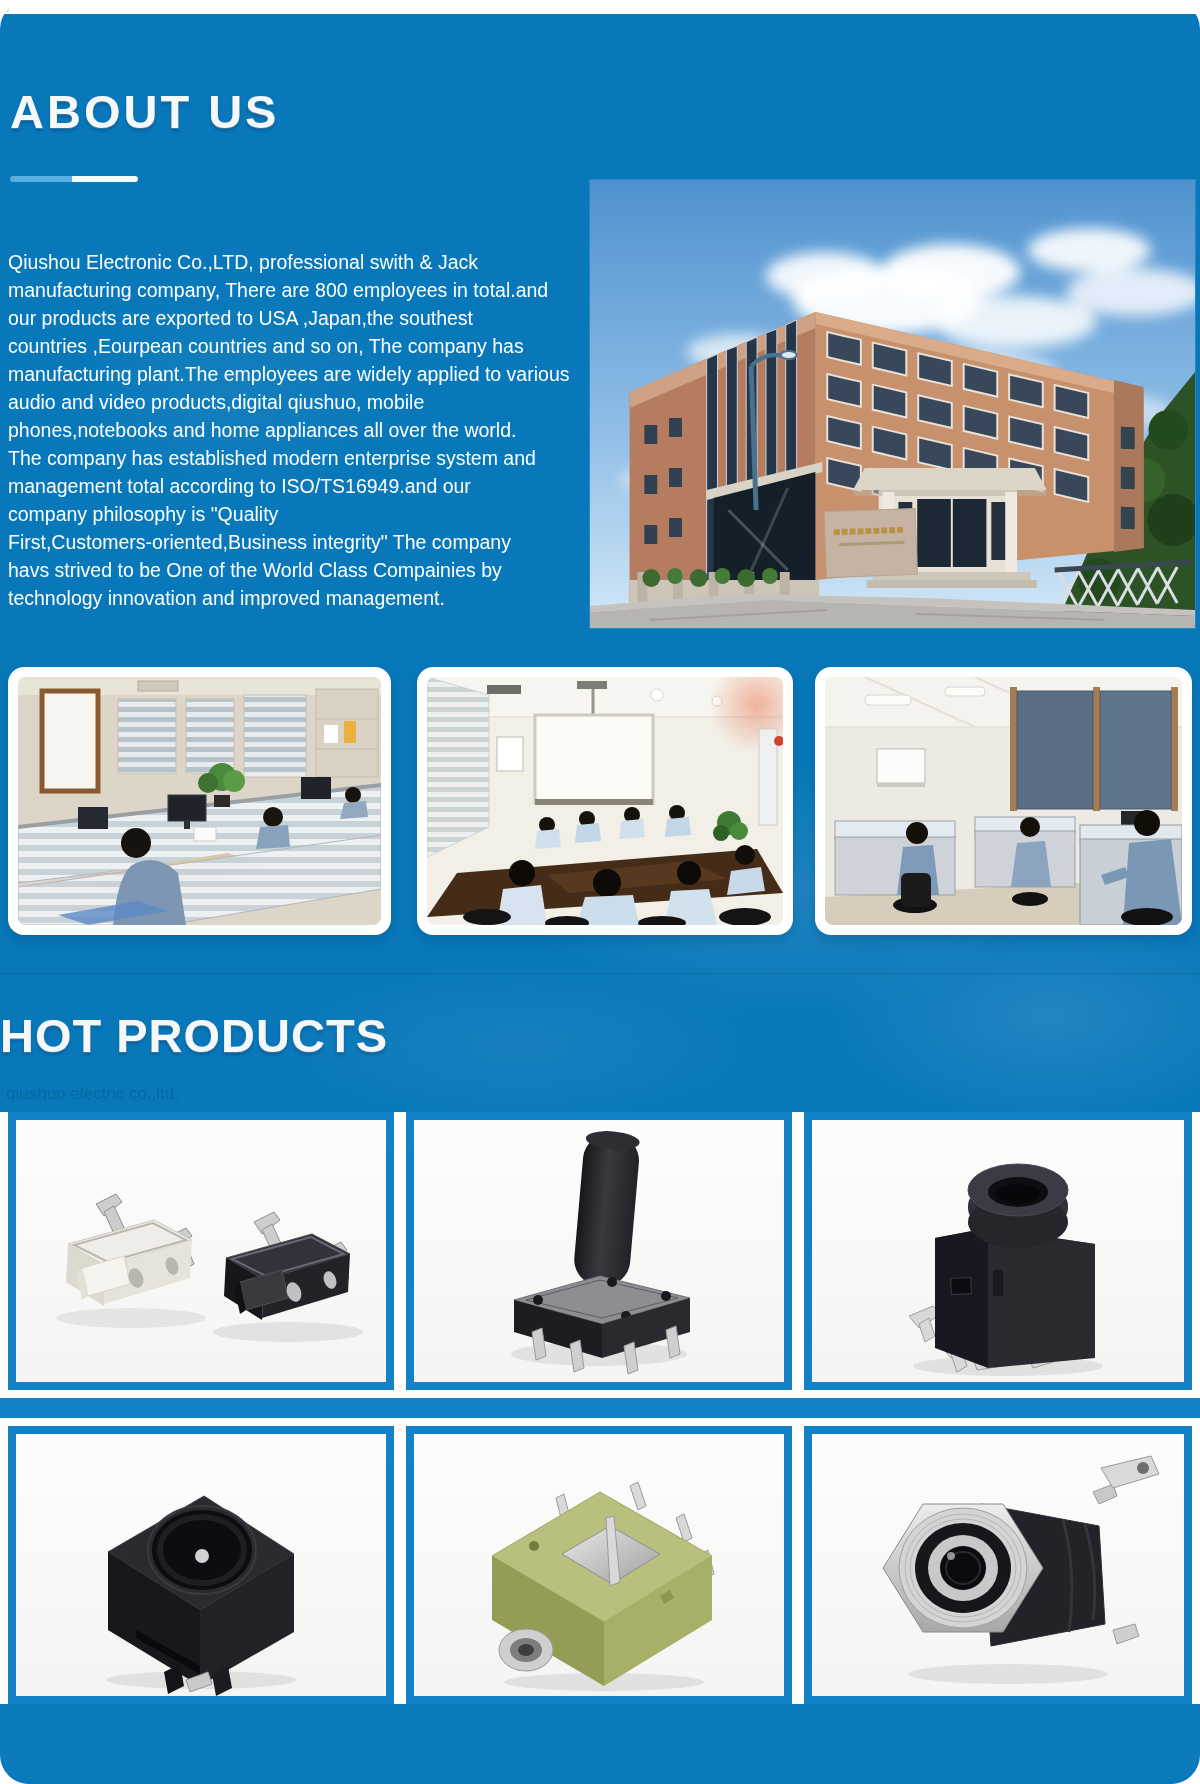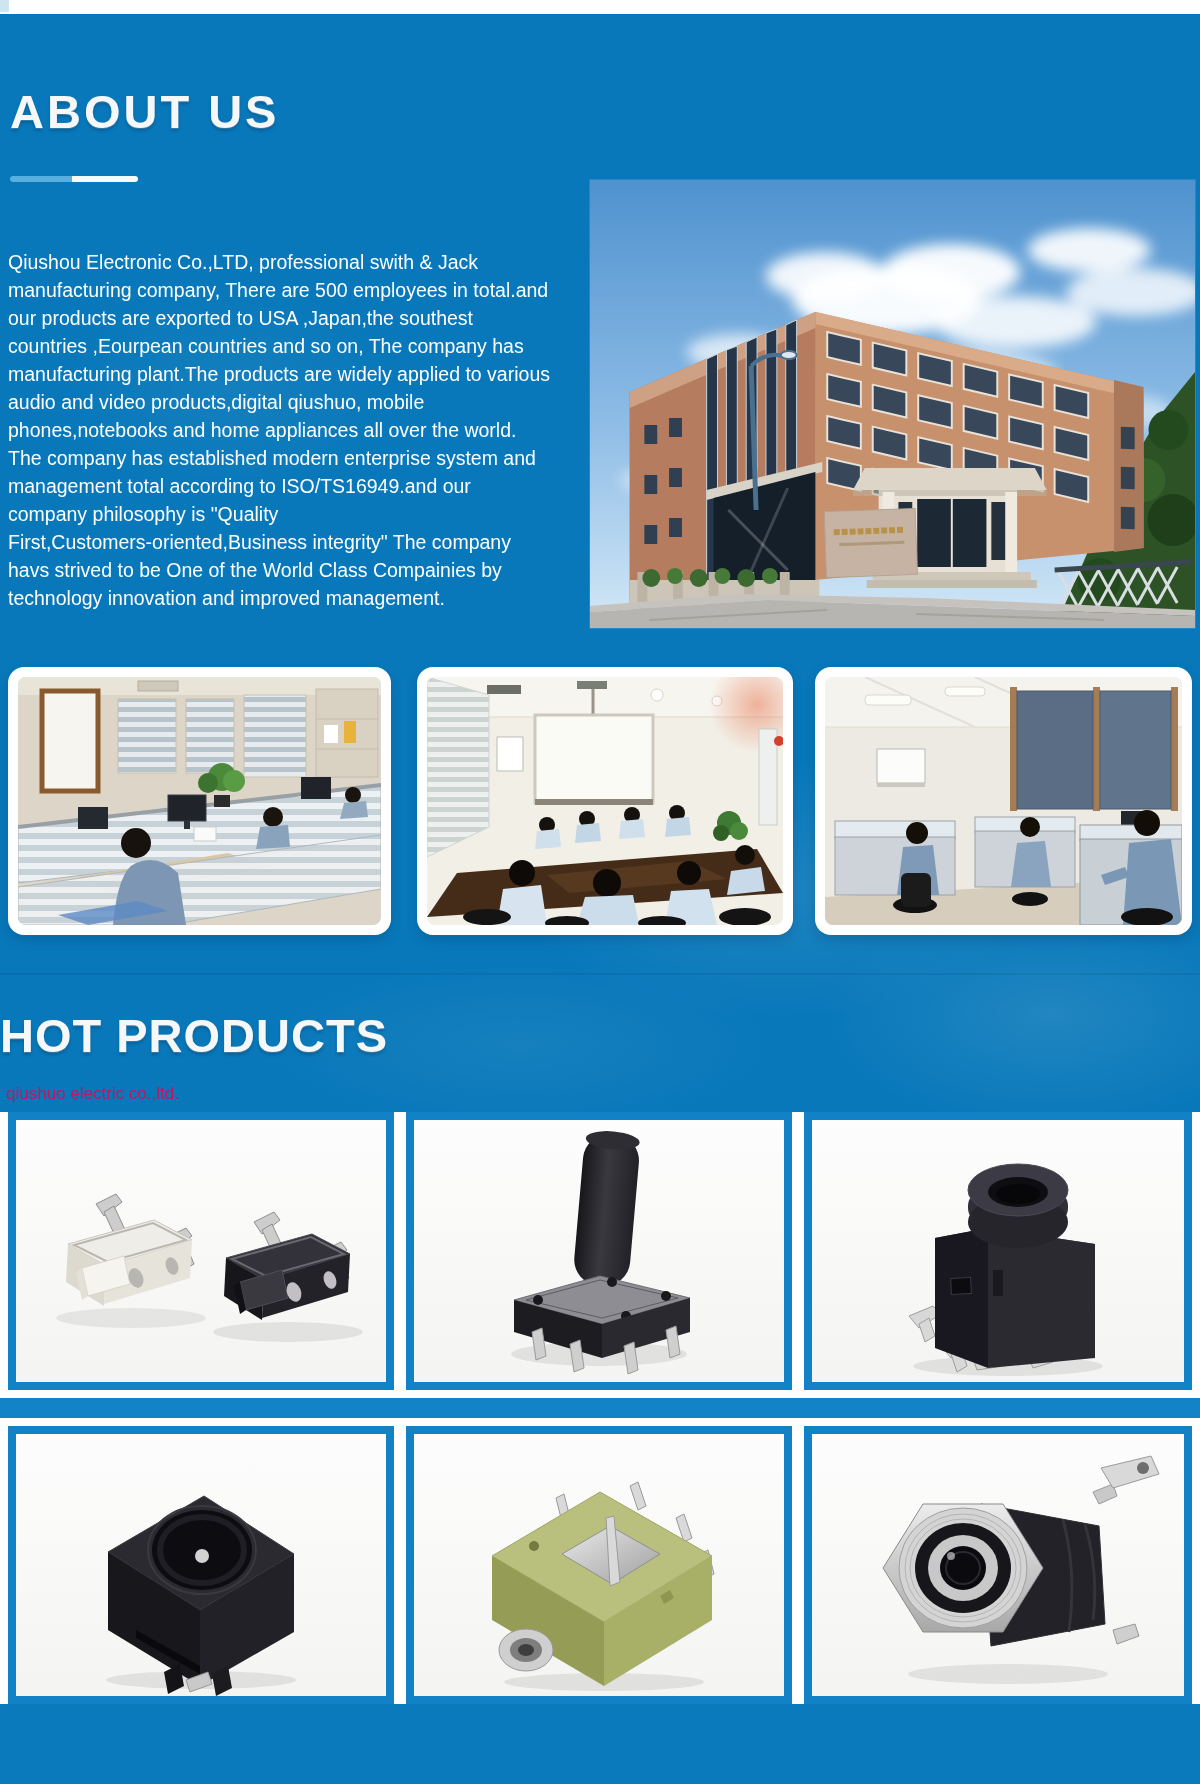--- a/index.html
+++ b/index.html
@@ -1,36 +1,36 @@
 <!DOCTYPE html>
 <html><head>
 <meta charset="utf-8">
 <style>
   html,body{margin:0;padding:0;background:#ffffff;}
   #page{position:relative;width:1200px;height:1784px;overflow:hidden;
-        font-family:"Liberation Sans",sans-serif;background:#ffffff;}
+        font-family:"Liberation Sans",sans-serif;background:#ffffff;border-radius:29px;}
   .abs{position:absolute;}
 
   
   .corner-artifact{left:0;top:0;width:9px;height:12px;background:#cfe4f1;}
 
   
   .hero{left:0;top:14px;width:1200px;height:1098px;background:#0878ba;}
   .streak{border-radius:50%;pointer-events:none;}
   .s1{left:520px;top:760px;width:520px;height:260px;background:radial-gradient(closest-side,rgba(255,255,255,.09),rgba(255,255,255,0));}
   .s2{left:60px;top:280px;width:340px;height:220px;background:radial-gradient(closest-side,rgba(255,255,255,.05),rgba(255,255,255,0));}
   .s3{left:820px;top:900px;width:460px;height:230px;background:radial-gradient(closest-side,rgba(255,255,255,.10),rgba(255,255,255,0));}
   .s4{left:260px;top:960px;width:520px;height:170px;background:radial-gradient(closest-side,rgba(255,255,255,.06),rgba(255,255,255,0));}
   .hairline{left:0;top:973px;width:1200px;height:2px;background:rgba(0,50,90,.10);}
 
   .section-title{color:#f5f7f8;font-weight:bold;
      text-shadow:0 3px 3px rgba(15,55,90,.35),0 1px 0 rgba(255,255,255,.25);}
   .about-title{left:10px;top:84px;font-size:47px;letter-spacing:3px;}
   .hot-title{left:0;top:1008px;font-size:47px;letter-spacing:1px;}
-  .hot-subtitle{left:6px;top:1084px;font-size:17px;color:#be185d;}
+  .hot-subtitle{left:6px;top:1084px;font-size:17px;color:#0369a1;}
 
   .underline{left:10px;top:176px;width:128px;height:6px;border-radius:3px;overflow:hidden;display:flex;}
   .underline .a{width:62px;height:6px;background:#56b0e2;}
   .underline .b{width:66px;height:6px;background:#f4fbff;}
 
   .para{left:8px;top:205px;width:560px;color:#ffffff;font-size:19.5px;line-height:28px;margin-top:43px;}
   .para div{white-space:nowrap;}
 
   .building{left:590px;top:180px;width:605px;height:448px;box-shadow:0 0 0 1px rgba(255,255,255,.12);}
   .building svg{display:block;width:100%;height:100%;}
@@ -68,24 +68,24 @@
   <div class="abs hairline"></div>
 
   <div class="abs section-title about-title">ABOUT US</div>
   <div class="abs underline">
     <span class="a"></span>
     <span class="b"></span>
   </div>
 
   <div class="abs para">
     <div>Qiushou Electronic Co.,LTD, professional swith &amp; Jack</div>
-    <div>manufacturing company, There are 500 employees in total.and</div>
+    <div>manufacturing company, There are 800 employees in total.and</div>
     <div>our products are exported to USA ,Japan,the southest</div>
     <div>countries ,Eourpean countries and so on, The company has</div>
-    <div>manufacturing plant.The products are widely applied to various</div>
+    <div>manufacturing plant.The employees are widely applied to various</div>
     <div>audio and video products,digital qiushuo, mobile</div>
     <div>phones,notebooks and home appliances all over the world.</div>
     <div>The company has established modern enterprise system and</div>
     <div>management total according to ISO/TS16949.and our</div>
     <div>company philosophy is "Quality</div>
     <div>First,Customers-oriented,Business integrity" The company</div>
     <div>havs strived to be One of the World Class Compainies by</div>
     <div>technology innovation and improved management.</div>
   </div>
 

